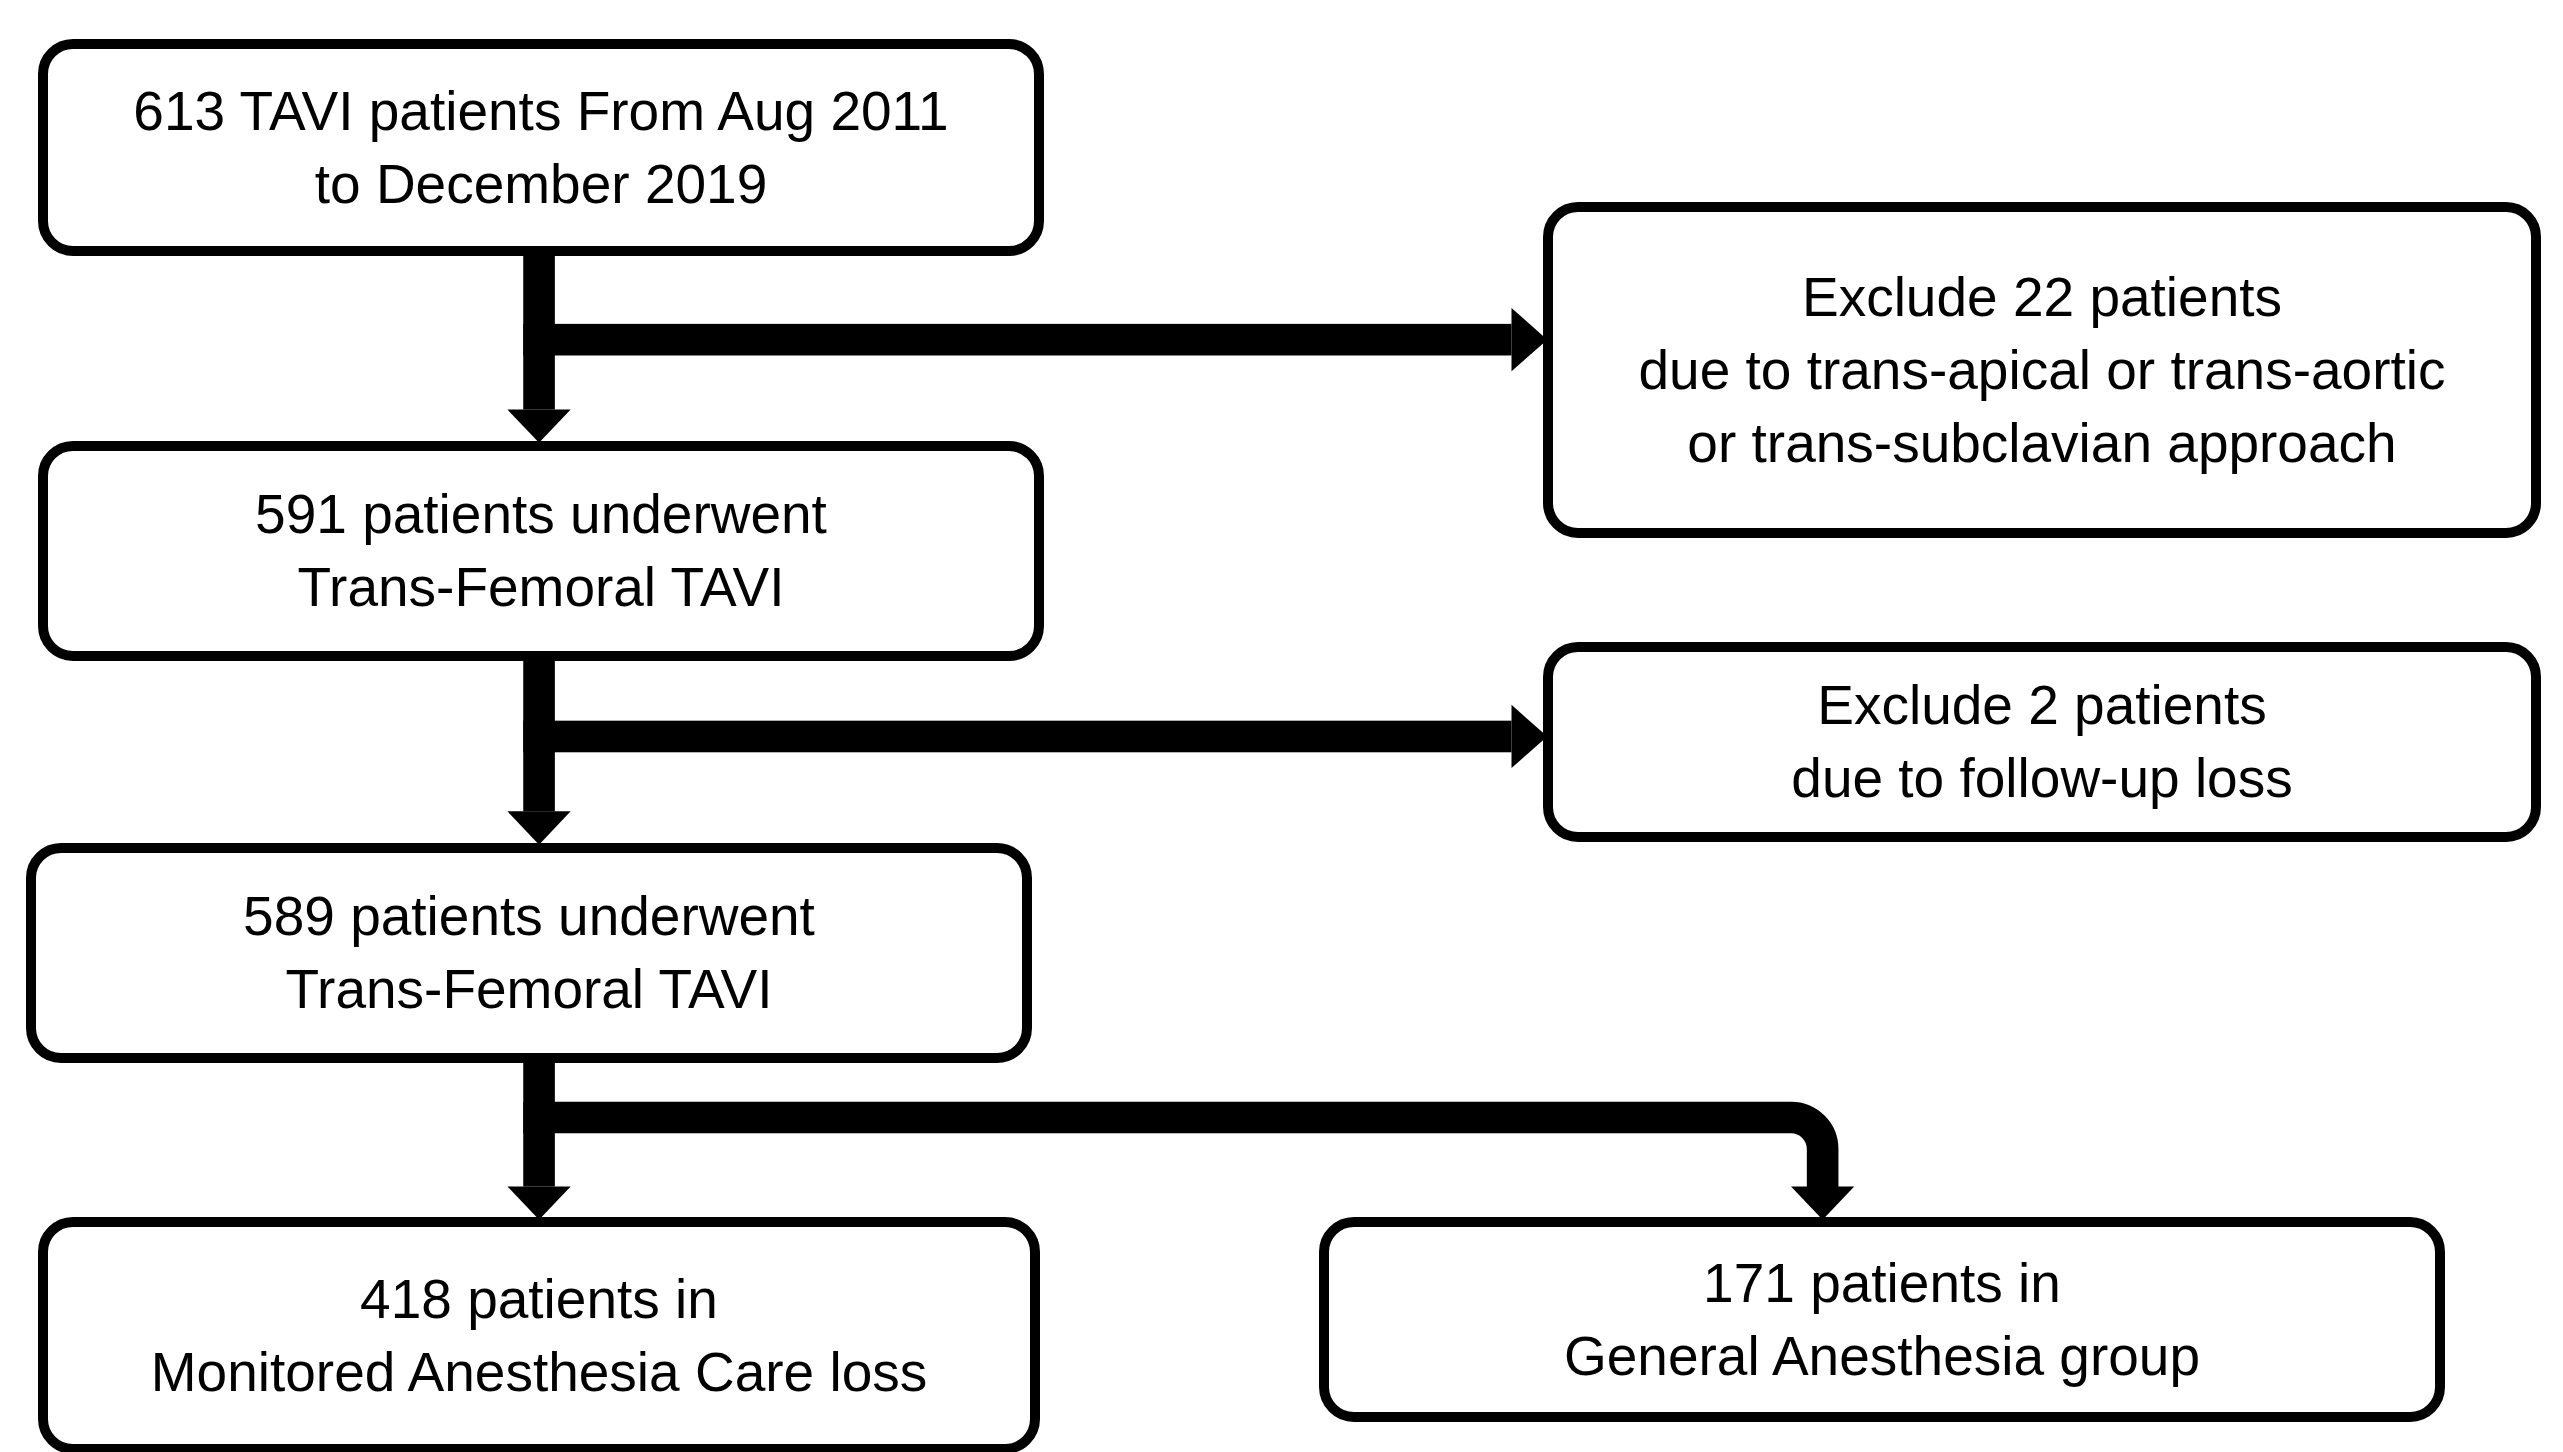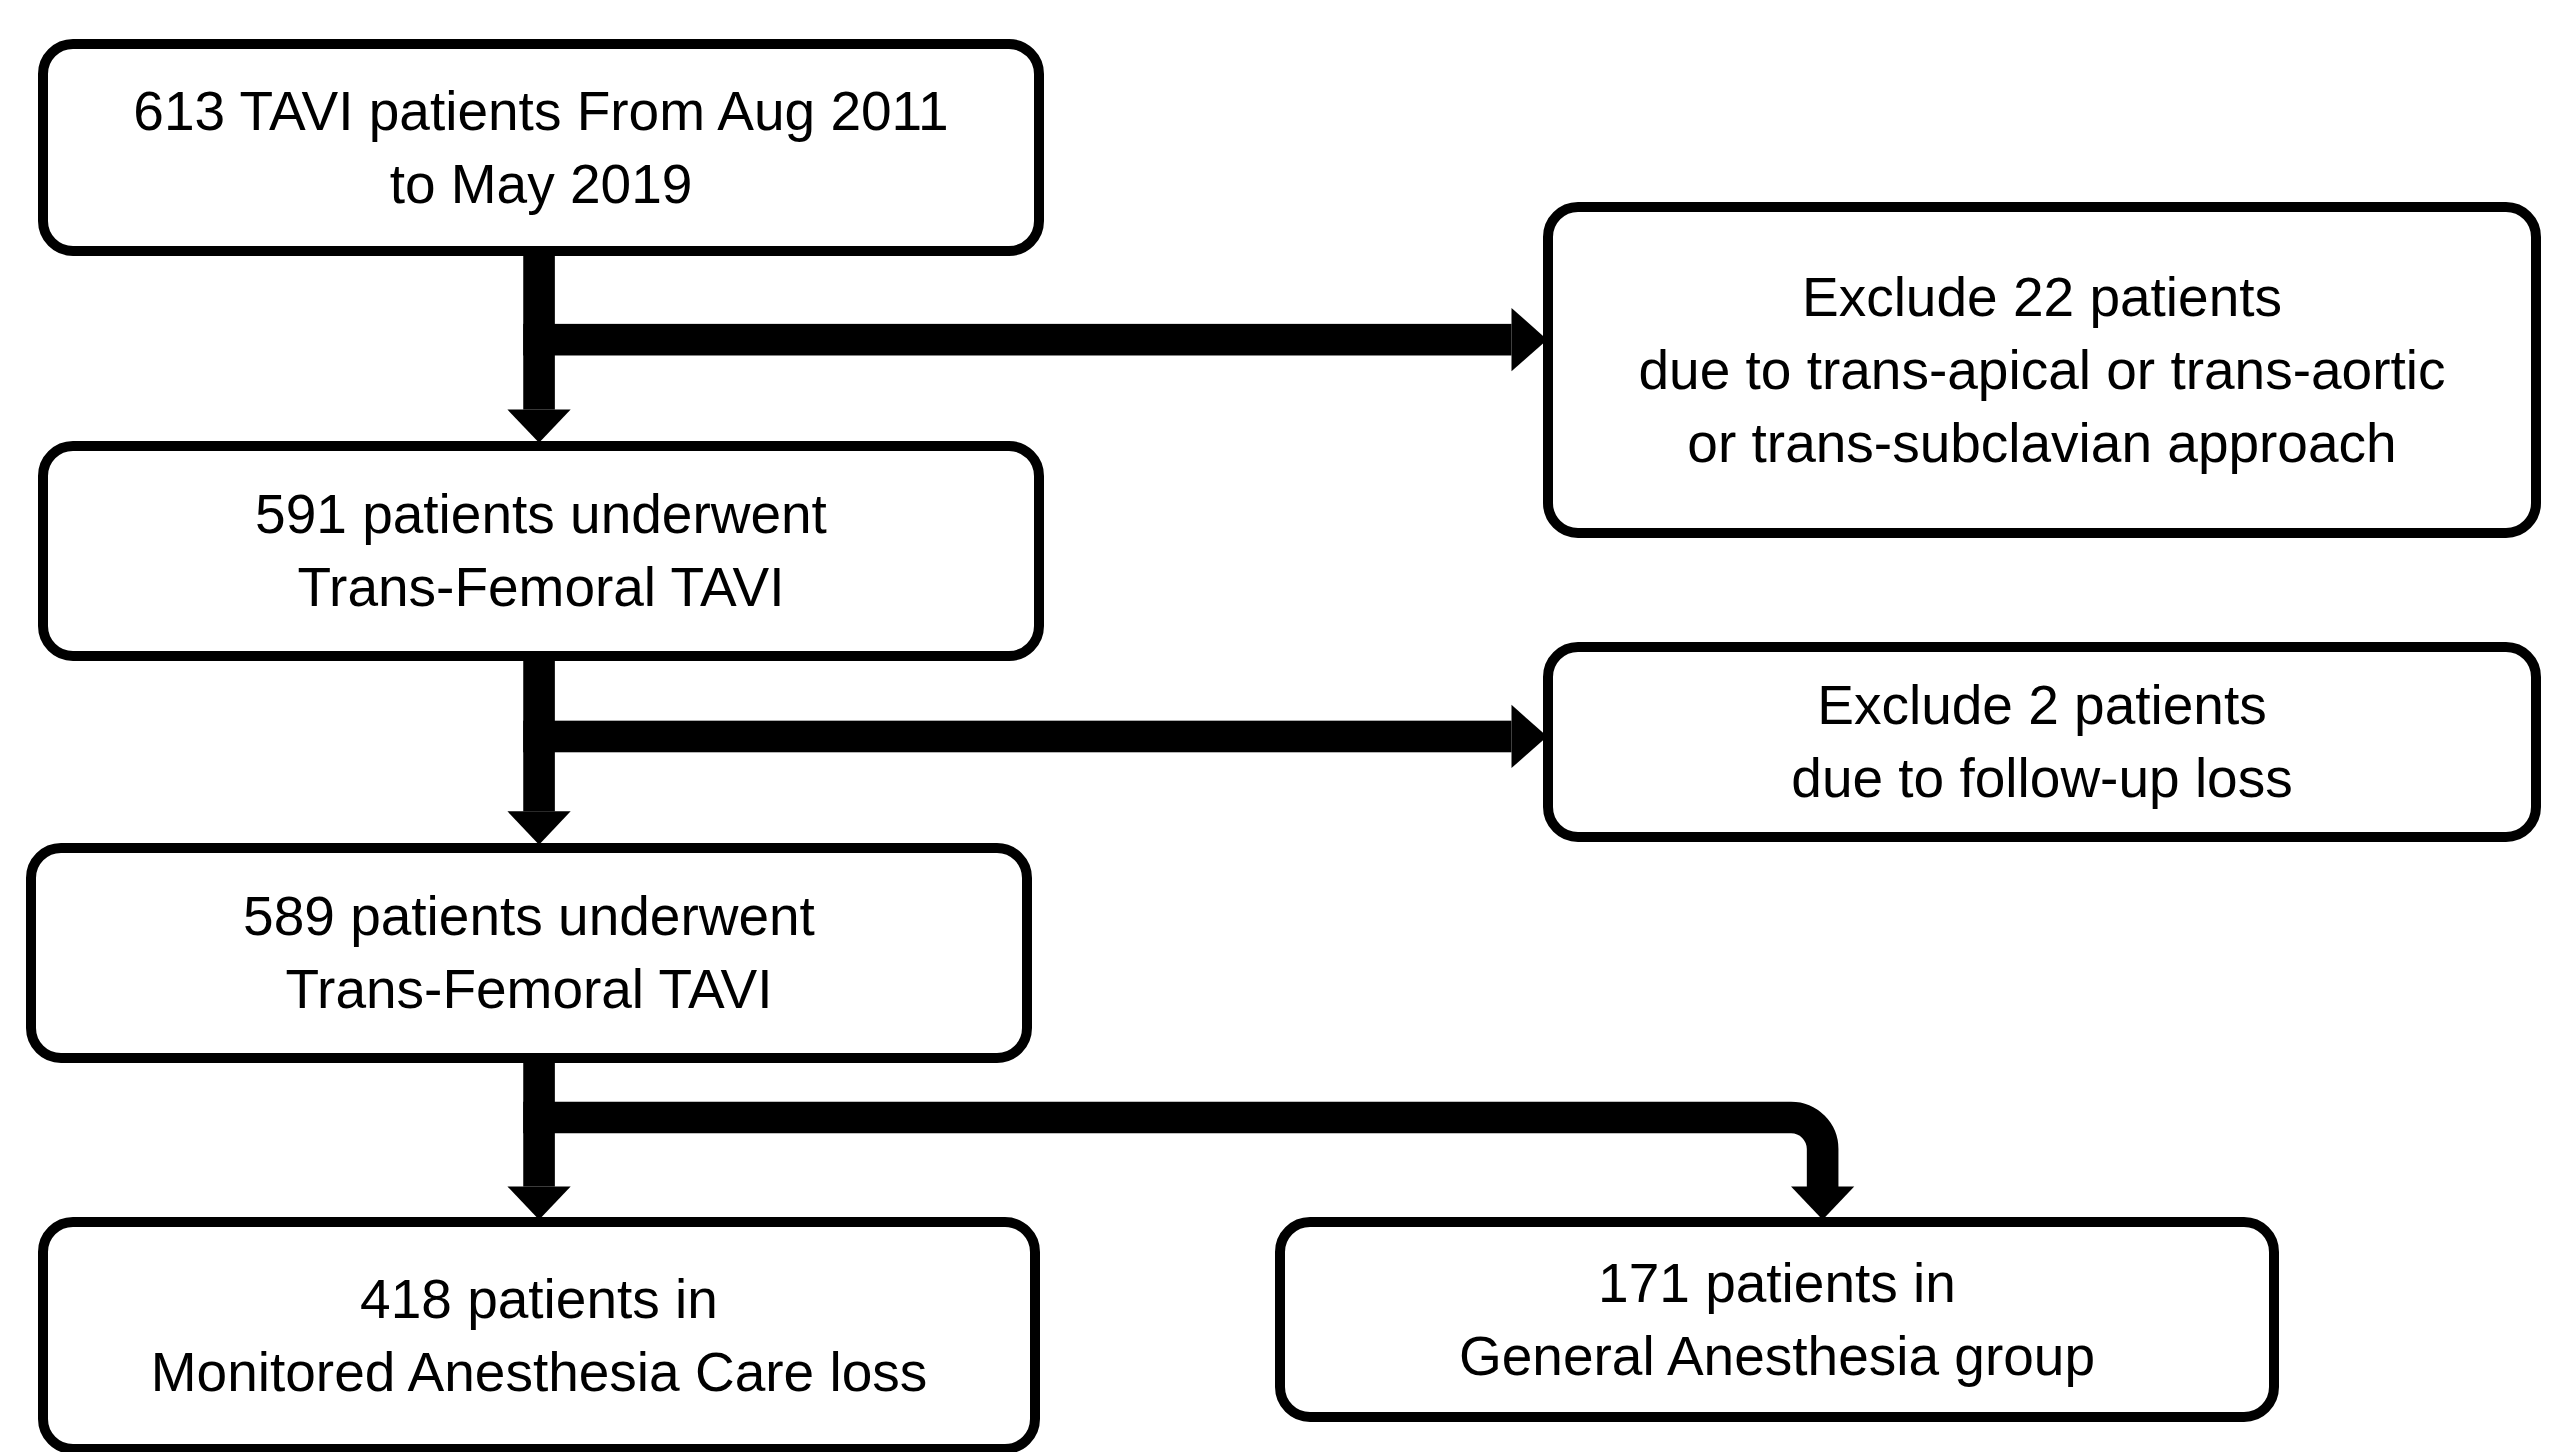--- a/index.html
+++ b/index.html
@@ -38,21 +38,21 @@
     line-height: 73px;
     white-space: nowrap;
   }
   
   .box-613   { left: 38px;   top: 39px;   width: 1006px; height: 217px; }
   .box-ex22  { left: 1543px; top: 202px;  width: 998px; height: 336px; }
   .box-591   { left: 38px;   top: 441px;  width: 1006px; height: 220px; }
   .box-ex2   { left: 1543px; top: 642px;  width: 998px; height: 200px; }
   .box-589   { left: 26px;   top: 843px; width: 1006px; height: 220px; }
   .box-418   { left: 38px;   top: 1217px; width: 1002px; height: 237px; }
-  .box-171   { left: 1275px; top: 1217px; width: 1004px; height: 205px; align-items: center; }
+  .box-171   { left: 1319px; top: 1217px; width: 1126px; height: 205px; align-items: center; }
 </style>
 </head>
 <body>
 
 <div class="canvas">
 
   <svg class="connectors" viewBox="0 0 3081 1746" xmlns="http://www.w3.org/2000/svg">
 
     <g>
       <rect x="629" y="296" width="38" height="196" fill="#000000"></rect>
@@ -80,21 +80,21 @@
     </g>
 
     <g>
       <path d="M 629 1343 L 2153 1343 A 38 38 0 0 1 2191 1381 L 2191 1430" fill="none" stroke="#000000" stroke-width="38"></path>
       <polygon points="2153,1426 2229,1426 2191,1466" fill="#000000"></polygon>
     </g>
   </svg>
 
   <div class="flow-box box-613">
     <div>613 TAVI patients From Aug 2011</div>
-    <div>to May 2019</div>
+    <div>to December 2019</div>
   </div>
 
   <div class="flow-box box-ex22">
     <div>Exclude 22 patients</div>
     <div>due to trans-apical or trans-aortic</div>
     <div>or trans-subclavian approach</div>
   </div>
 
   <div class="flow-box box-591">
     <div>591 patients underwent</div>

